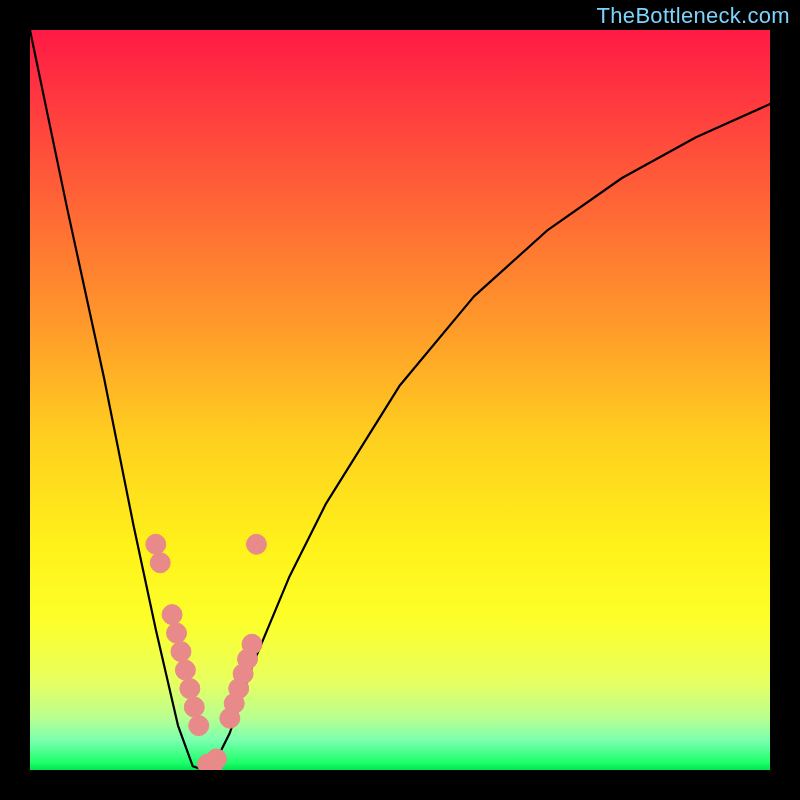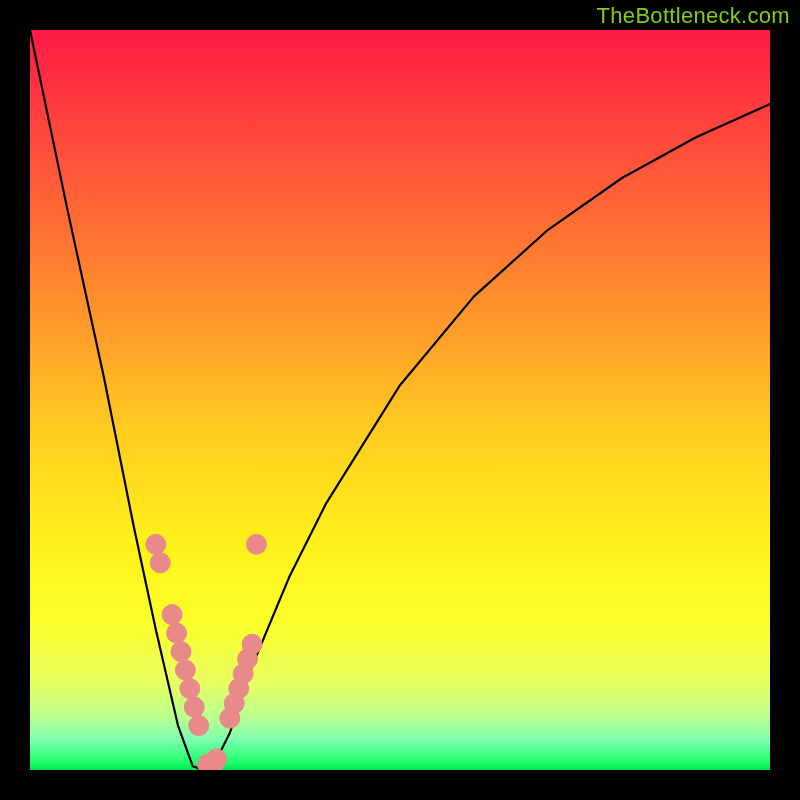--- a/index.html
+++ b/index.html
@@ -43,21 +43,21 @@
     position: absolute;
     left: 0;
     top: 0;
     width: 740px;
     height: 740px;
   }
   .watermark {
     position: absolute;
     top: 3px;
     right: 10px;
-    color: #84cc16;
+    color: #7dd3fc;
     font-size: 22px;
     letter-spacing: 0.3px;
     font-weight: 500;
   }
 </style>
 </head>
 <body>
 
 <div class="frame">
 

